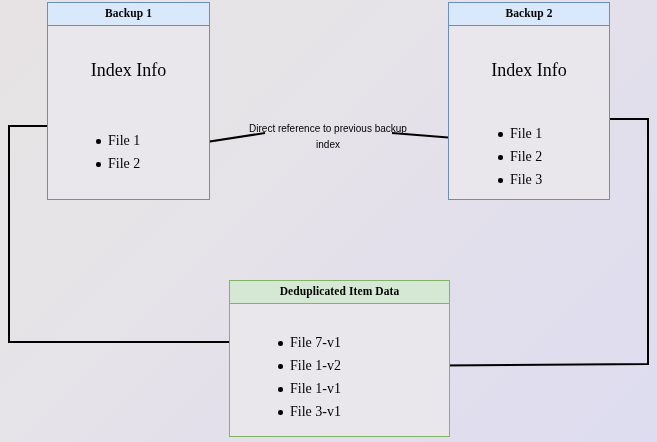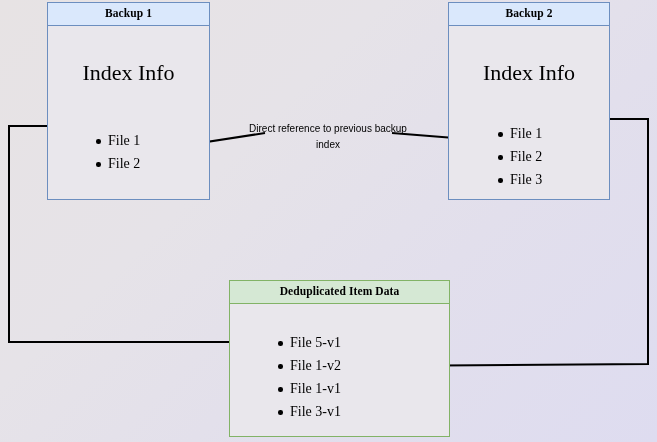--- a/index.html
+++ b/index.html
@@ -57,21 +57,21 @@
   .node-body {
     position: relative;
     height: calc(100% - 23px);
   }
   .index-title {
     position: absolute;
     left: 0;
     right: 0;
     top: 34px;
     text-align: center;
-    font-size: 22px;
+    font-size: 18px;
     color: #000;
   }
   .bullets {
     position: absolute;
     margin: 0;
     padding: 0;
     list-style: none;
   }
   .bullets li {
     font-size: 14px;
@@ -152,21 +152,21 @@
         <li>File 2</li>
         <li>File 3</li>
       </ul>
     </div>
   </div>
 
   <div class="node green" id="dedup">
     <div class="node-header">Deduplicated Item Data</div>
     <div class="node-body">
       <ul class="bullets">
-        <li>File 5-v1</li>
+        <li>File 7-v1</li>
         <li>File 1-v2</li>
         <li>File 1-v1</li>
         <li>File 3-v1</li>
       </ul>
     </div>
   </div>
 
   <div class="center-label">Direct reference to previous backup index</div>
 
 </div>

